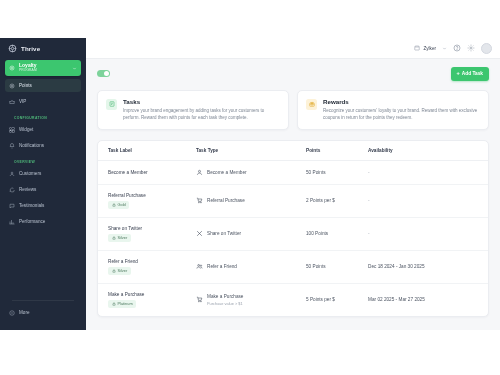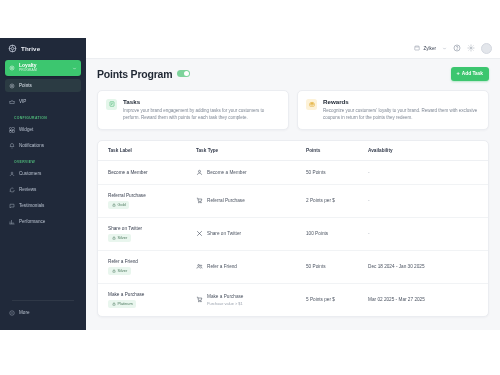--- a/index.html
+++ b/index.html
@@ -401,21 +401,20 @@
         <circle cx="12" cy="12" r="3"></circle>
         <path d="M12 2v3M12 19v3M2 12h3M19 12h3M5 5l2 2M17 17l2 2M19 5l-2 2M7 17l-2 2"></path>
       </svg>
       <div class="avatar"></div>
     </header>
 
     <div class="content">
 
       <div class="page-head">
         <div class="title-wrap">
-          <span class="page-title">Points Program</span>
           <div class="toggle"></div>
         </div>
         <button class="btn-add">
           <span class="plus">+</span>
           <span>Add Task</span>
         </button>
       </div>
 
       <div class="cards">
 

